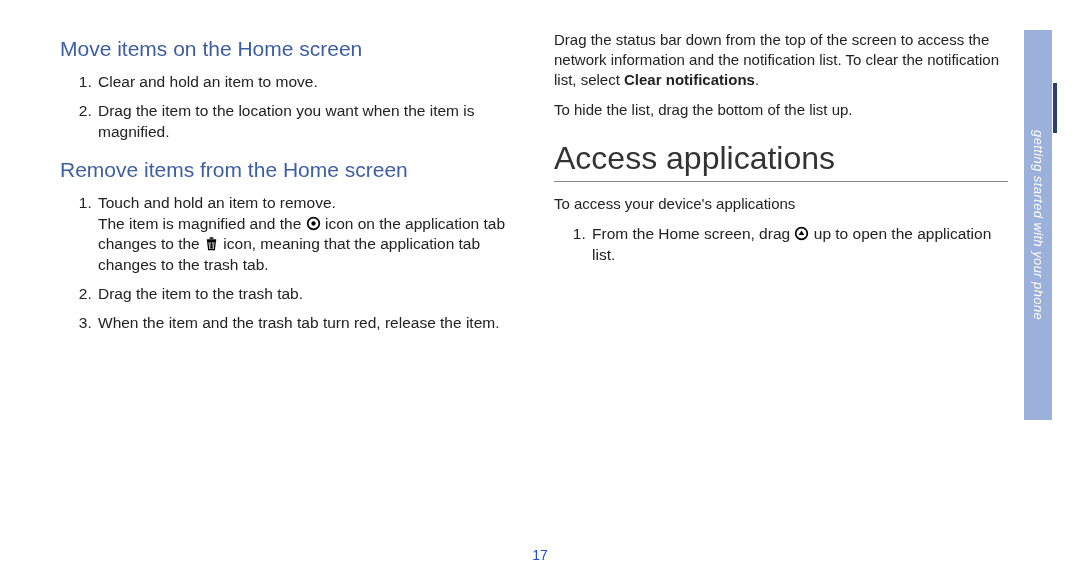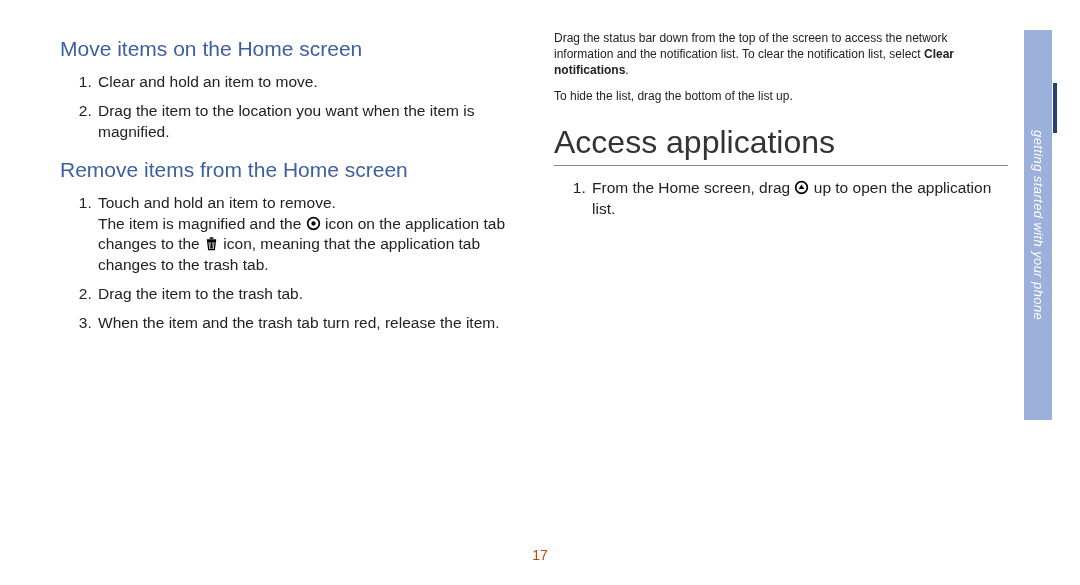--- a/index.html
+++ b/index.html
@@ -48,21 +48,21 @@
     line-height: 1.34;
     margin-bottom: 8px;
     padding-left: 2px;
   }
   .subtext {
     font-size: 15.5px;
     line-height: 1.34;
     margin-bottom: 8px;
   }
   .para {
-    font-size: 12px;
+    font-size: 15px;
     line-height: 1.34;
     margin-bottom: 10px;
   }
   .bold { font-weight: 700; }
   .icon-svg {
     display: inline-block;
     vertical-align: -2px;
     width: 15px;
     height: 15px;
   }
@@ -92,21 +92,21 @@
     height: 50px;
     background: #2a3e77;
   }
   .page-num {
     position: absolute;
     bottom: 22px;
     left: 0;
     right: 0;
     text-align: center;
     font-size: 14px;
-    color: #c2410c;
+    color: #1d4ed8;
   }
 </style>
 </head>
 <body>
 
 <div class="page">
 
   <div class="columns">
 
     <div class="col">
@@ -154,20 +154,21 @@
 
       <p class="para">
         <span>Drag the status bar down from the top of the screen to access the network information and the notification list. To clear the notification list, select </span><span class="bold">Clear notifications</span><span>.</span>
       </p>
 
       <p class="para">To hide the list, drag the bottom of the list up.</p>
 
       <div class="h2">Access applications</div>
       <hr class="h2-rule">
 
+      <p class="para">To access your device's applications</p>
 
       <ol>
         <li>
           <span>From the Home screen, drag </span>
           <span class="icon-svg">
             <svg viewBox="0 0 16 16">
                 <circle cx="8" cy="8" r="6.2" fill="none" stroke="#000" stroke-width="1.8"></circle>
                 <path d="M8 4.8 L11 9.6 L5 9.6 Z" fill="#000"></path>
               </svg>
           </span>

